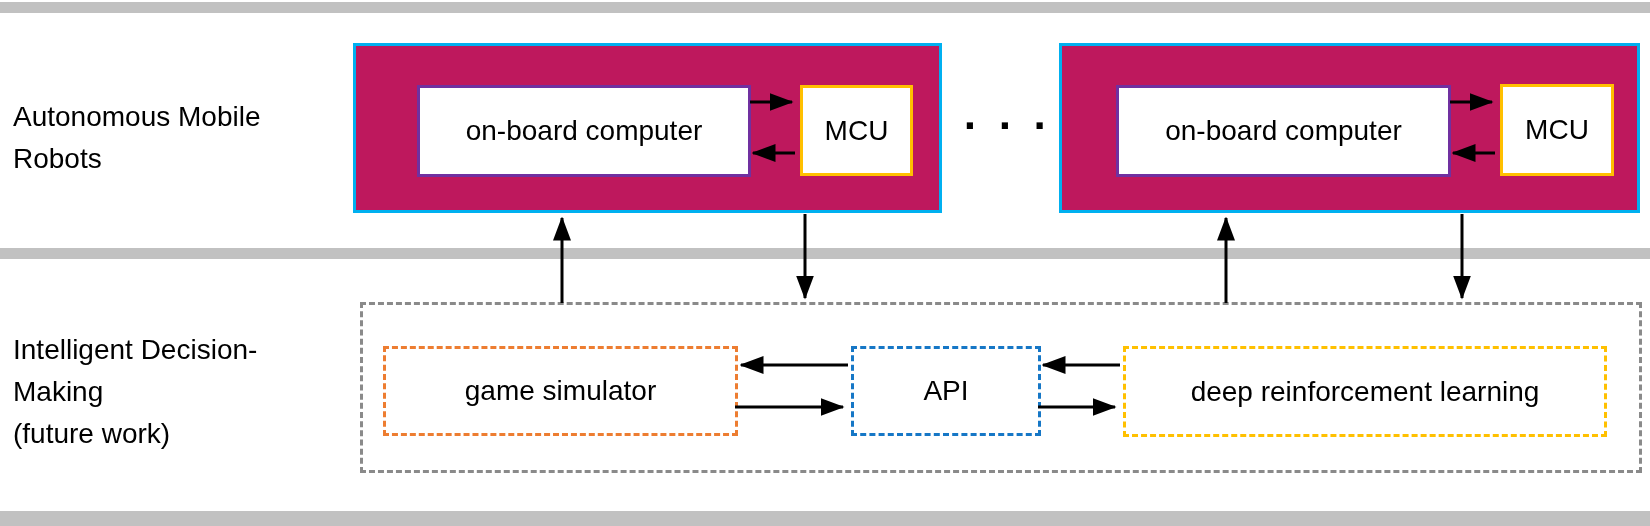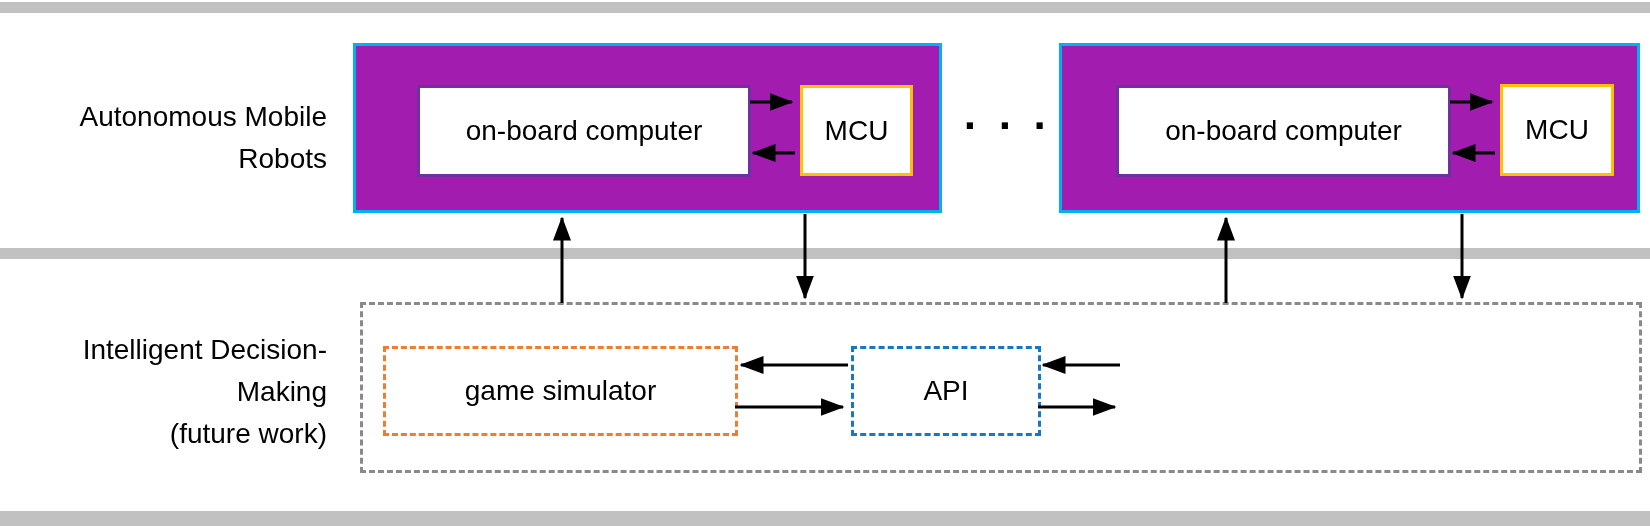--- a/index.html
+++ b/index.html
@@ -17,42 +17,42 @@
     left: 0;
     width: 1650px;
     background: var(--bar, #c1c1c1);
   }
   .bar-top    { top: 2px;   height: 11px; }
   .bar-mid    { top: 248px; height: 11px; }
   .bar-bottom { top: 511px; height: 15px; }
 
   .lane-label {
     position: absolute;
-    left: 22px;
+    left: 13px;
     width: 305px;
-    text-align: right;
+    text-align: left;
     font-size: 28px;
     line-height: 42px;
     white-space: pre-line;
   }
   .lane-label.top    { top: 96px; }
   .lane-label.bottom { top: 317px; margin-top: 12px; }
 
   .box {
     position: absolute;
     box-sizing: border-box;
     display: flex;
     align-items: center;
     justify-content: center;
     font-size: 28px;
     background: #ffffff;
   }
 
   
-  .robot { border: 3px solid var(--robot, #00b0f0); background: #a21caf; }
+  .robot { border: 3px solid var(--robot, #00b0f0); background: #be185d; }
   .robot-1 { left: 353px;  top: 43px; width: 589px; height: 170px; }
   .robot-2 { left: 1059px; top: 43px; width: 581px; height: 170px; }
 
   .computer { border: 3px solid var(--computer, #7030a0); }
   .robot-1 .computer { left: 61px; top: 39px; width: 334px; height: 92px; }
   .robot-2 .computer { left: 54px; top: 39px; width: 335px; height: 92px; }
 
   .mcu { border: 3px solid var(--mcu, #ffc000); }
   .robot-1 .mcu { left: 444px; top: 39px; width: 113px; height: 91px; }
   .robot-2 .mcu { left: 438px; top: 38px; width: 114px; height: 92px; }
@@ -131,20 +131,23 @@
 Making
 (future work)</div>
 
   <div class="idm-container">
     <div class="box game-sim">
       <span>game simulator</span>
     </div>
     <div class="box api-box">
       <span>API</span>
     </div>
+    <div class="box drl-box">
+      <span>deep reinforcement learning</span>
+    </div>
   </div>
 
   <svg class="arrows" viewBox="0 0 1650 526" xmlns="http://www.w3.org/2000/svg">
     <defs>
       <marker id="ah" markerWidth="8" markerHeight="6" refX="7.5" refY="3" orient="auto" markerUnits="strokeWidth">
         <path d="M0,0 L8,3 L0,6 Z" fill="#000"></path>
       </marker>
     </defs>
 
     <line x1="750" y1="102" x2="792" y2="102" marker-end="url(#ah)"></line>

